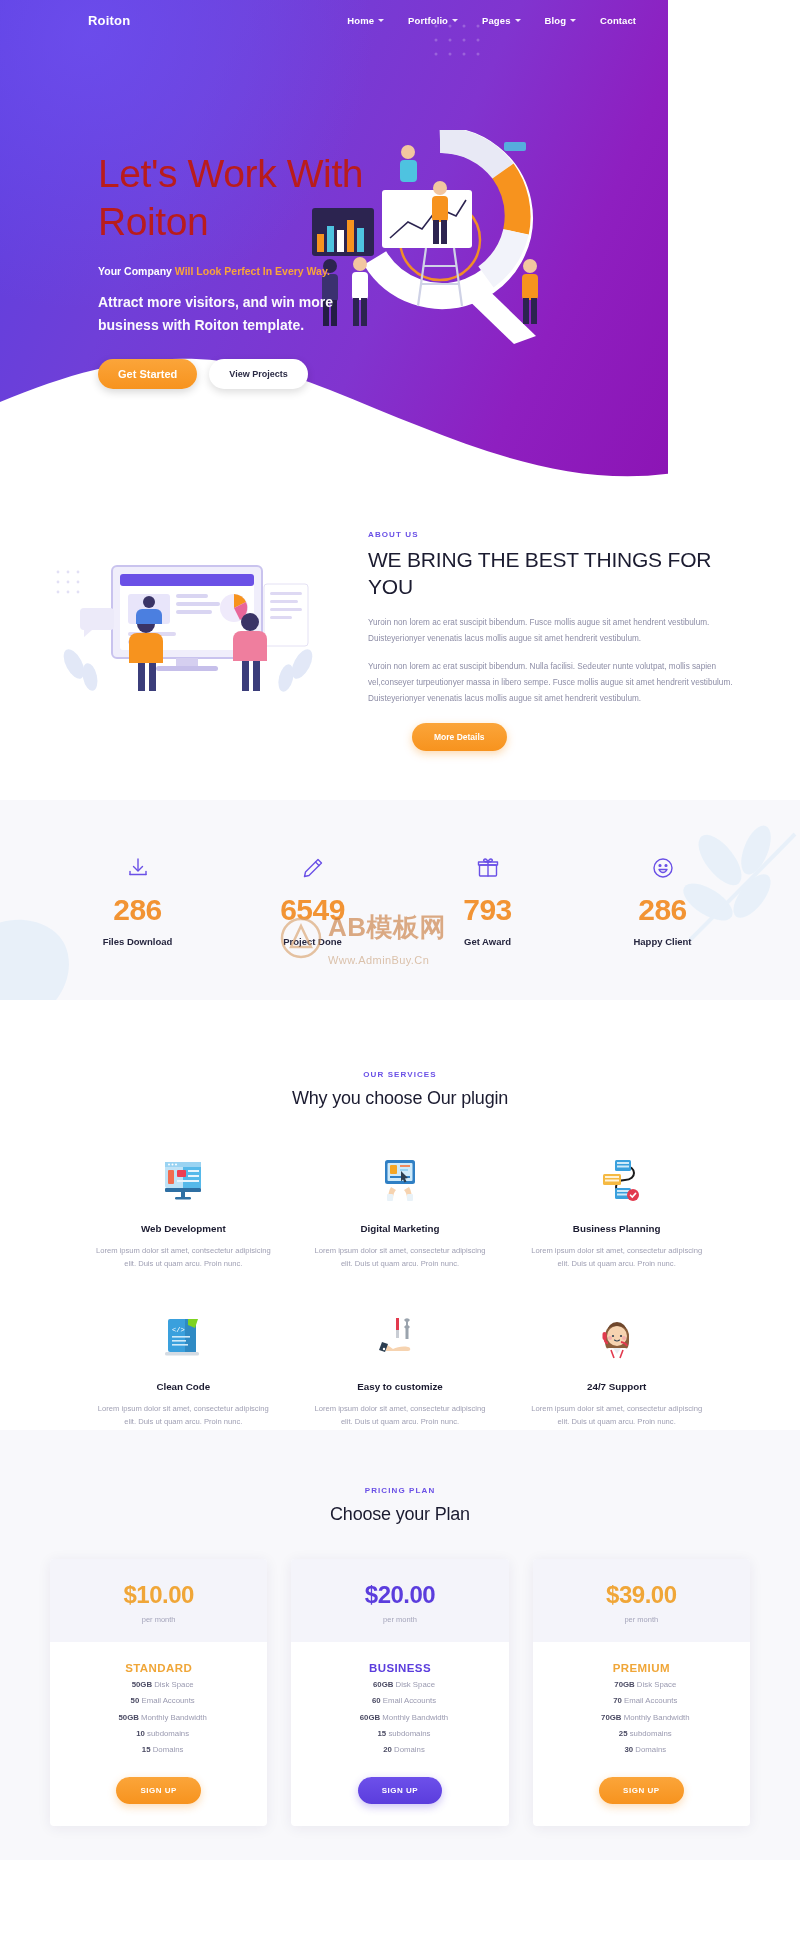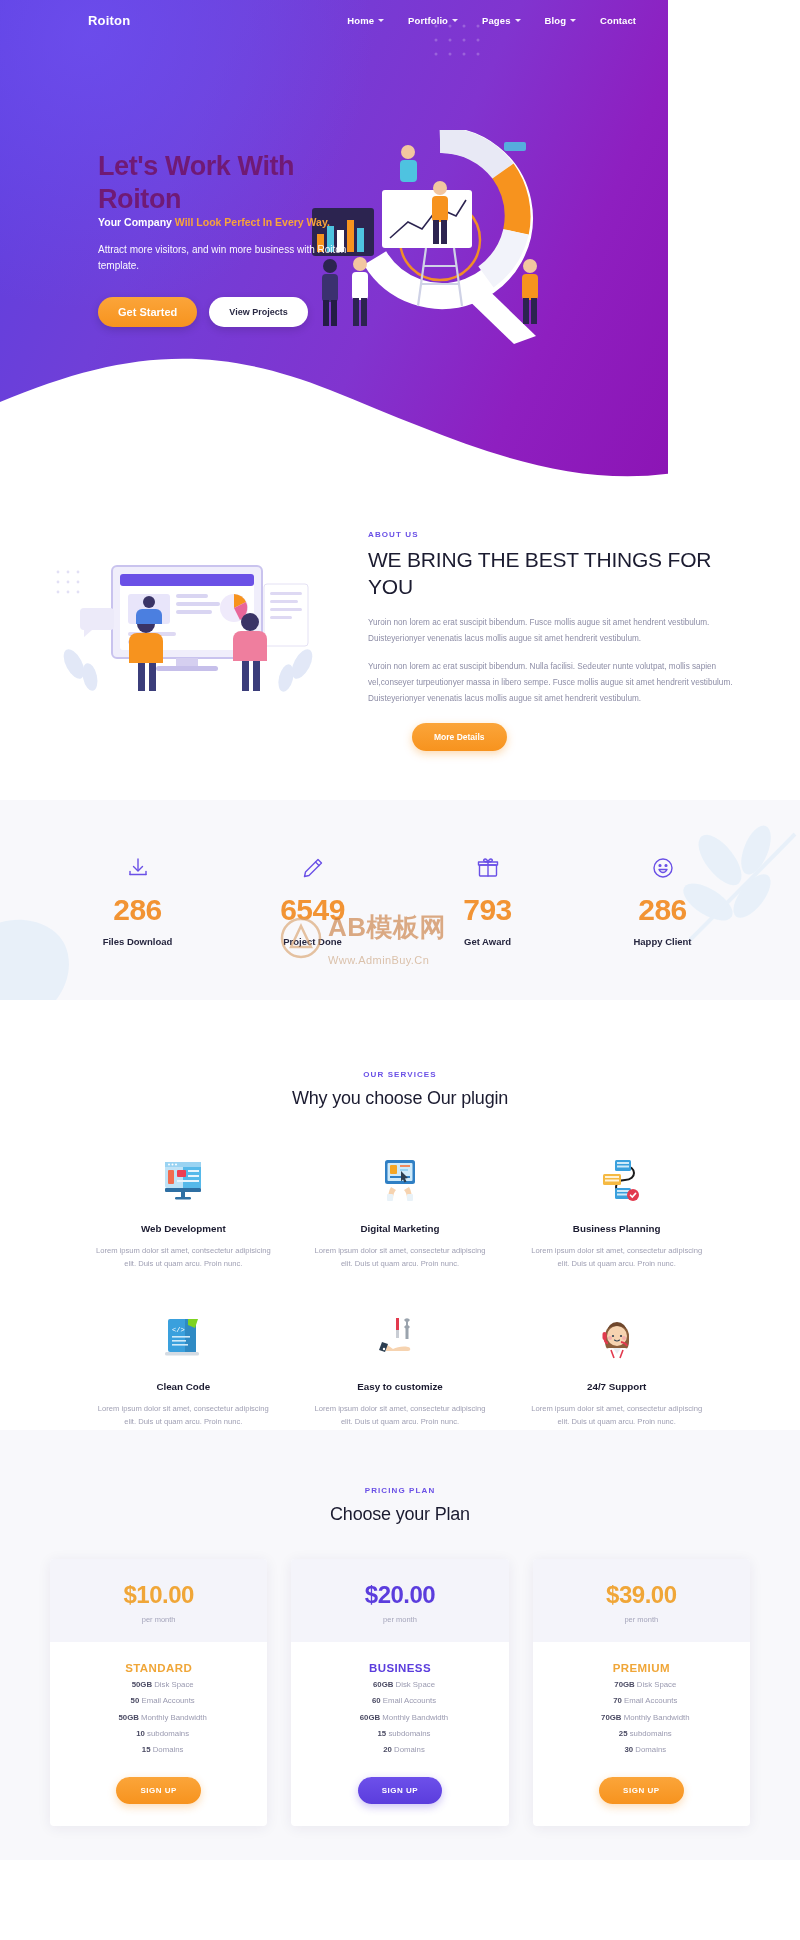--- a/index.html
+++ b/index.html
@@ -63,27 +63,27 @@
     padding: 7px 18px; border-radius: 20px; border:none; cursor:pointer;
     white-space: nowrap;
     box-shadow: 0 2px 6px rgba(0,0,0,.12);
   }
 
   
   .hero-content {
     position:absolute; left: 98px; top: 150px; width: 320px; z-index:5;
   }
   .hero-title {
-    color:#701a75; font-size: 27px; line-height: 1.22; font-weight: 700;
+    color:#b91c1c; font-size: 39px; line-height: 1.22; font-weight: 400;
     letter-spacing: -.4px;
   }
-  .hero-sub { margin-top: 0; font-size: 10.5px; font-weight: 700; color:#fff; }
+  .hero-sub { margin-top: 20px; font-size: 10.5px; font-weight: 700; color:#fff; }
   .hero-sub .accent { color:#f9a43a; font-weight:700; }
   .hero-desc {
-    margin-top: 14px; color: #ffffff; font-size: 10px; font-weight: 400;
+    margin-top: 14px; color: #ffffff; font-size: 14px; font-weight: 700;
     line-height: 1.65; max-width: 250px; opacity: .97;
   }
   .hero-btns { margin-top: 22px; display:flex; gap: 12px; }
   .btn-orange {
     background: linear-gradient(180deg,#fba53a,#f7931e);
     color:#fff; font-size: 11px; font-weight:700; border:none; cursor:pointer;
     padding: 9px 20px; border-radius: 20px;
     box-shadow: 0 3px 8px rgba(0,0,0,.16);
   }
   .btn-white {

